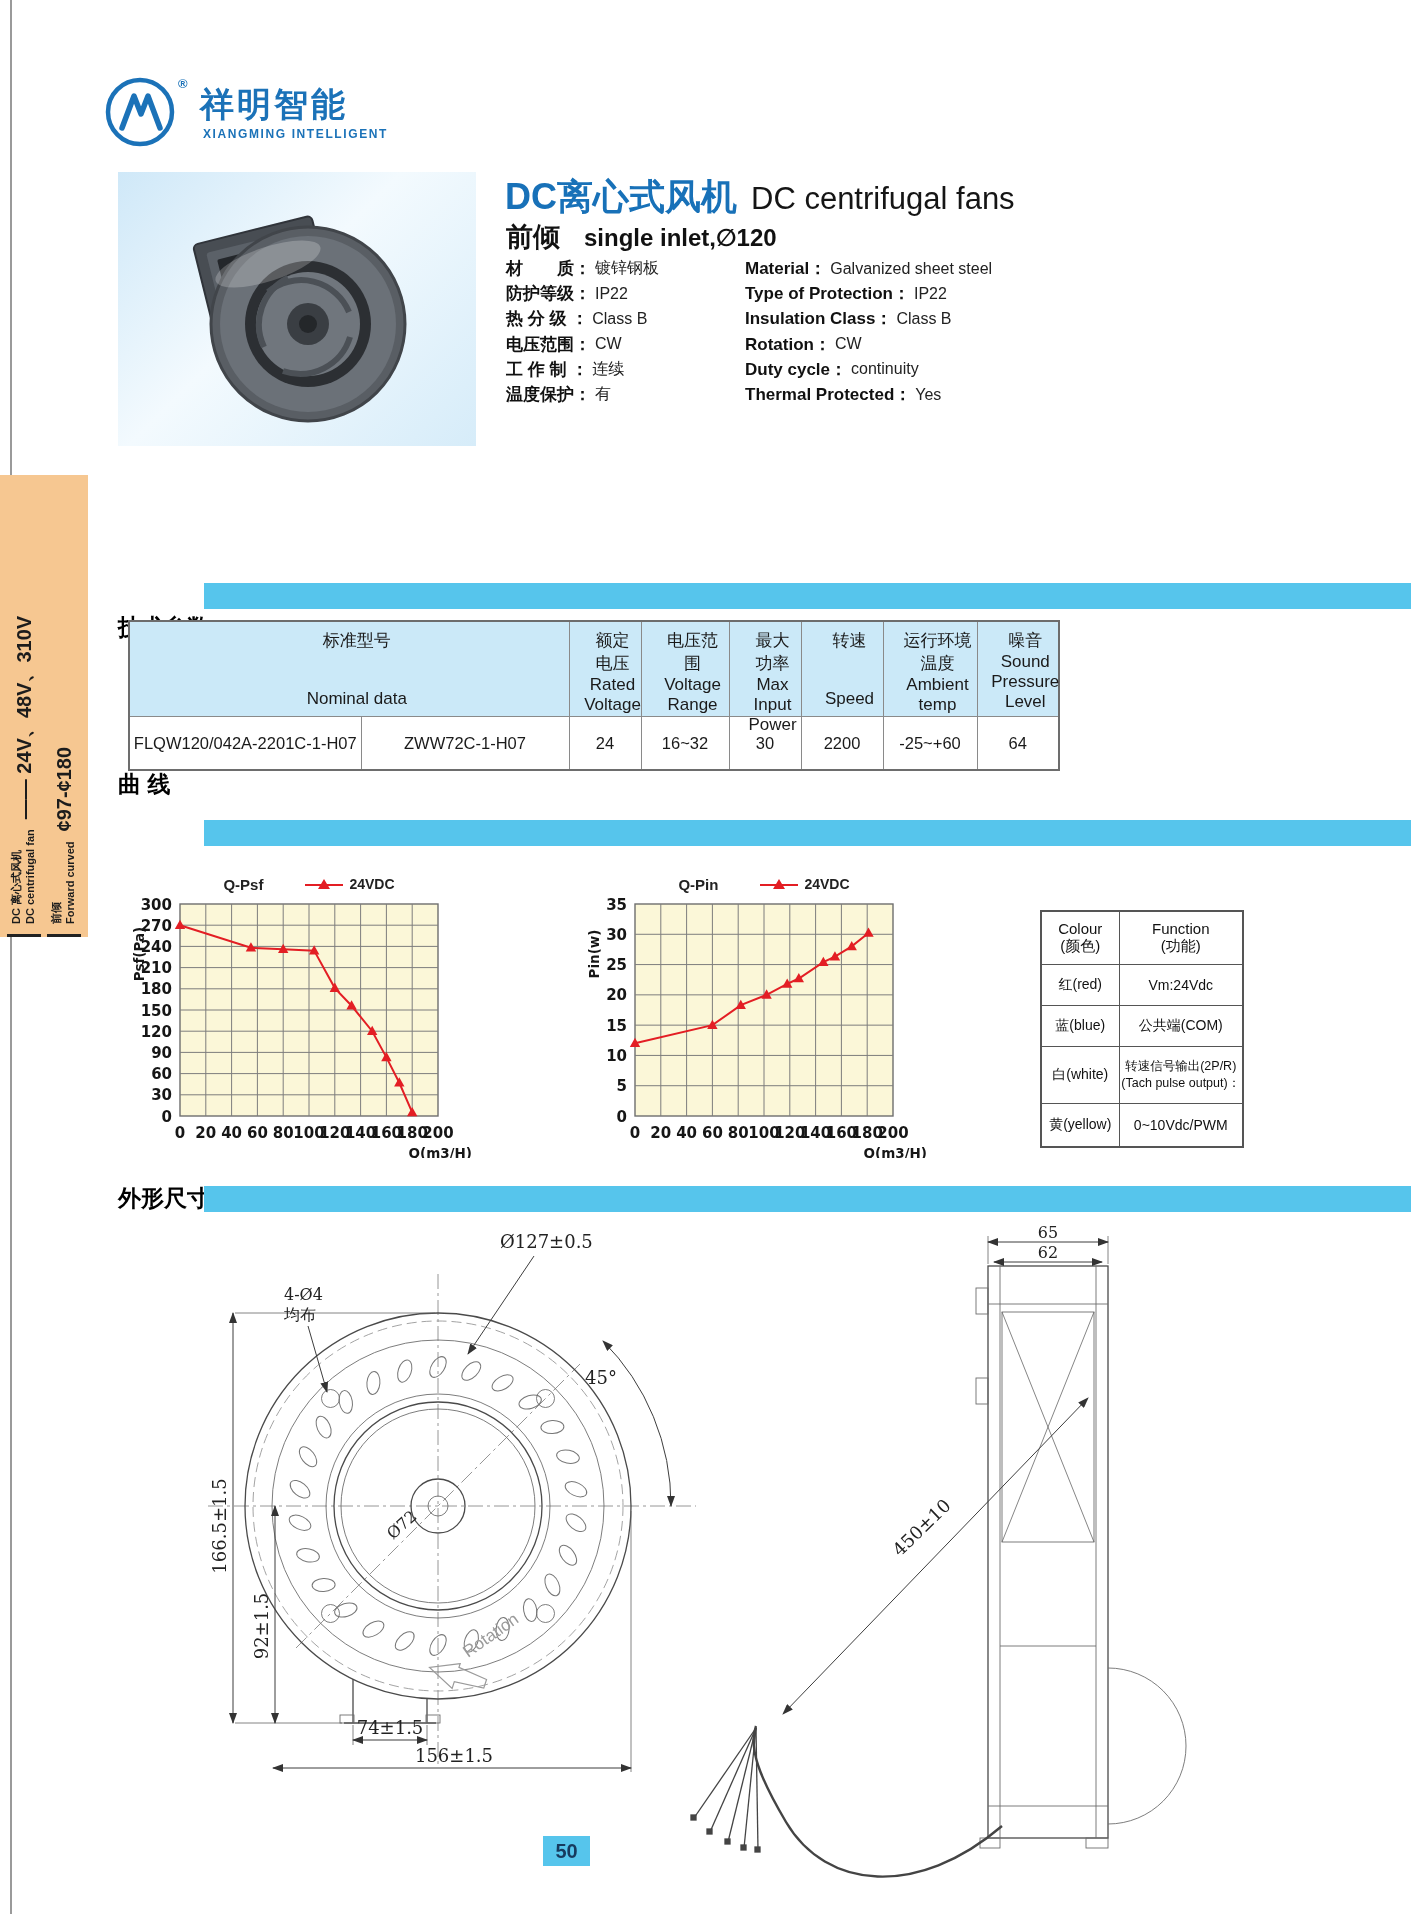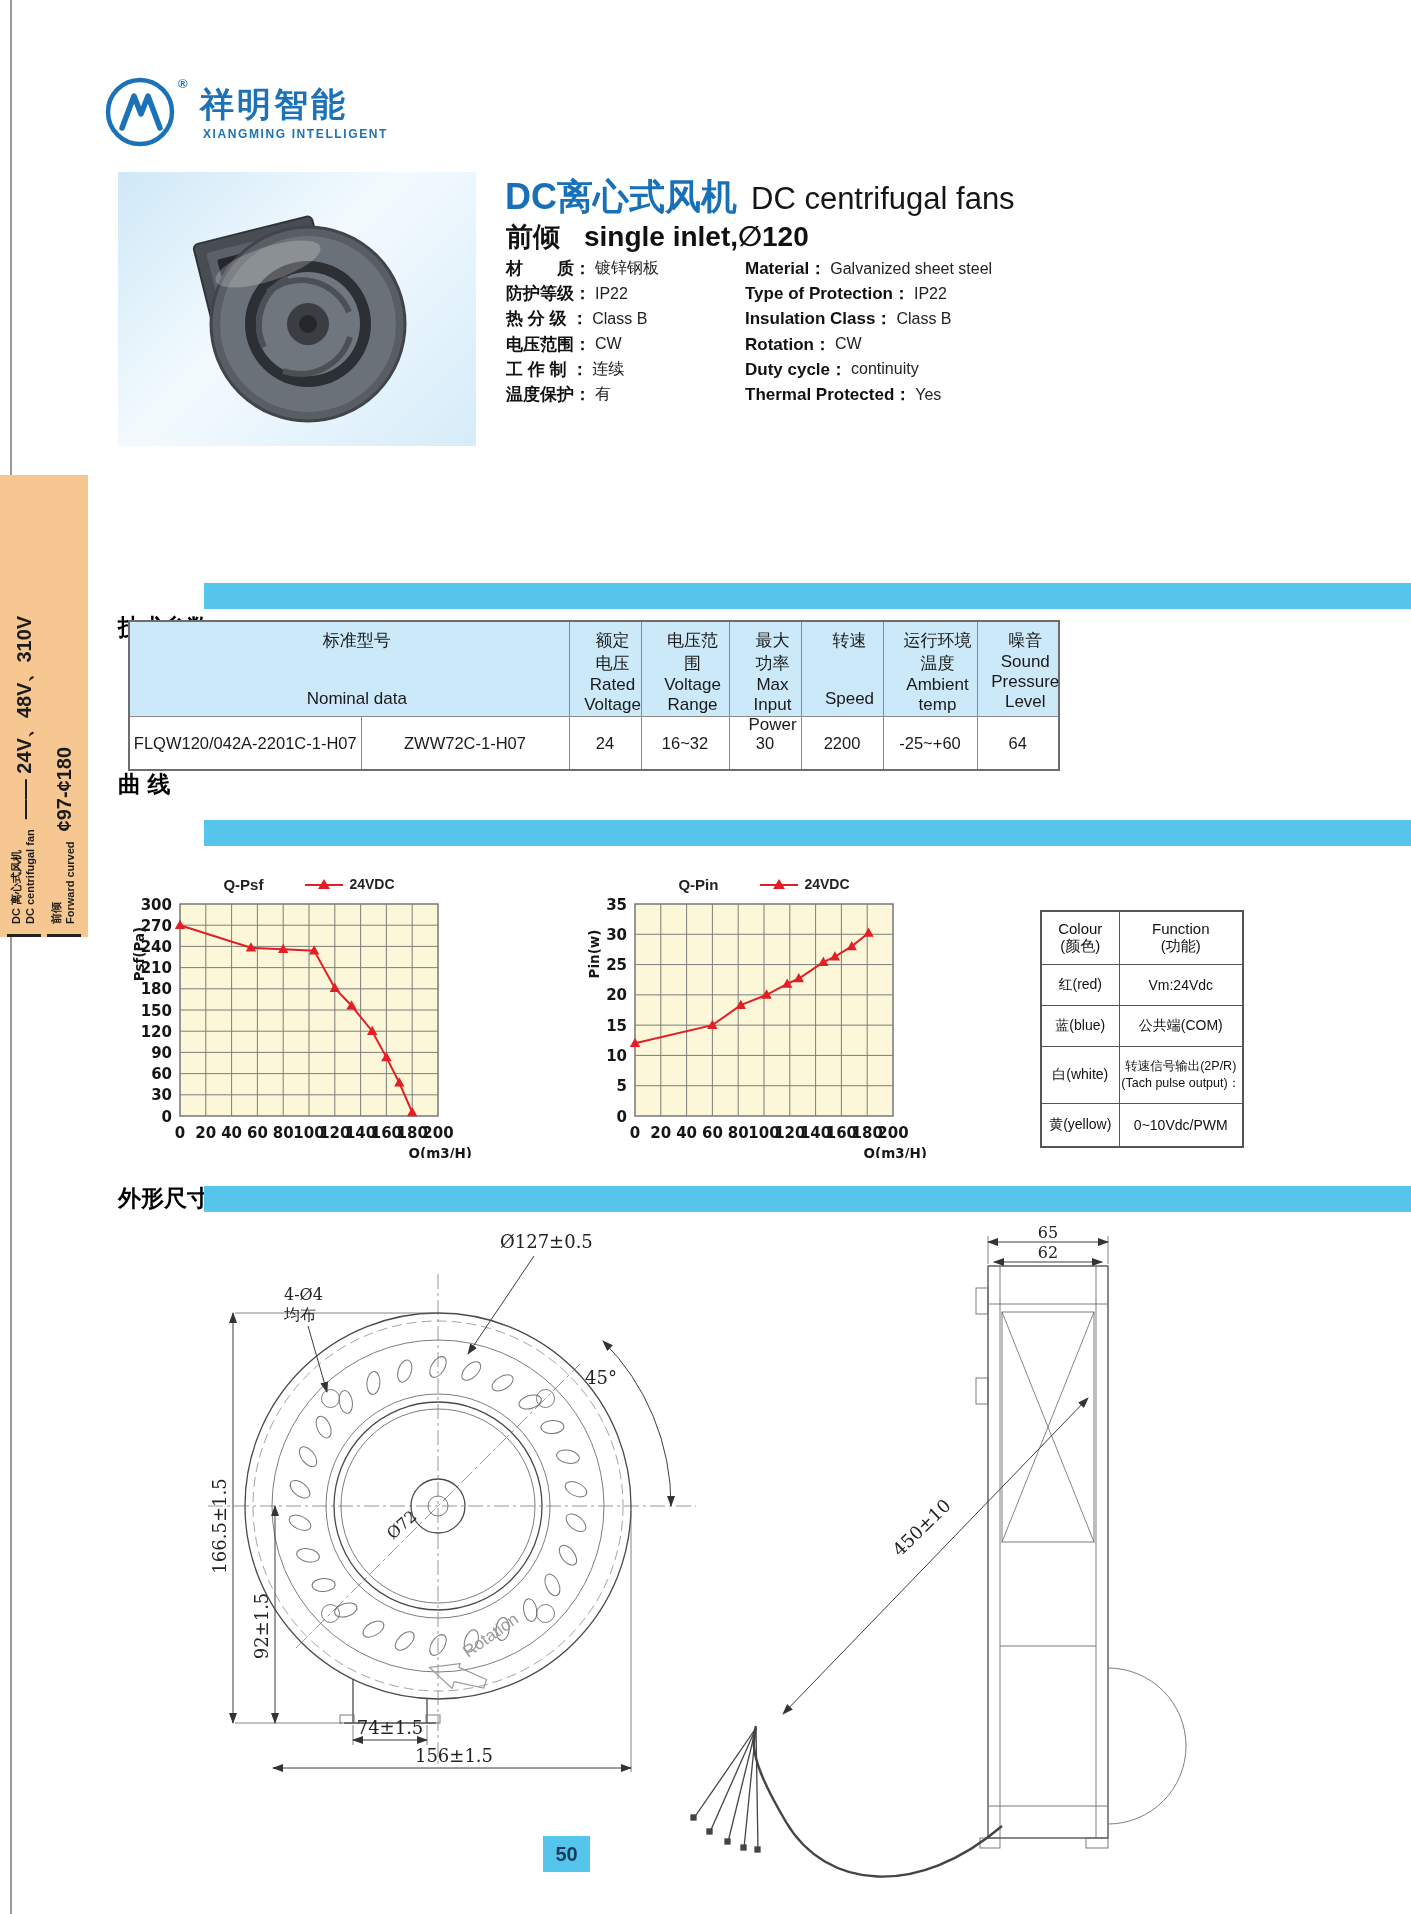--- a/index.html
+++ b/index.html
@@ -19,21 +19,21 @@
   #logo-text-cn{left:200px;top:82px;font-size:34px;font-weight:bold;color:#1B72B8;letter-spacing:3px;}
   #logo-text-en{left:203px;top:127px;font-size:12px;font-weight:bold;color:#1B72B8;letter-spacing:1.6px;}
   
   #photo{left:118px;top:172px;width:358px;height:274px;background:linear-gradient(135deg,#cfe8f8 0%,#f3fafe 45%,#d6ecf9 100%);}
   
   #ptitle{left:505px;top:173px;display:flex;align-items:baseline;gap:14px;white-space:nowrap;}
   #ptitle .cn{font-size:36px;font-weight:bold;color:#1871B8;}
   #ptitle .en{font-size:31px;font-weight:500;color:#151515;}
   #psub{left:506px;top:219px;display:flex;align-items:baseline;gap:24px;white-space:nowrap;}
   #psub .cn{font-size:27px;font-weight:bold;color:#111;}
-  #psub .en{font-size:28px;font-weight:bold;color:#111;}
+  #psub .en{font-size:24px;font-weight:bold;color:#111;}
   .speccol{display:flex;flex-direction:column;}
   .sprow{height:25.2px;display:flex;align-items:center;white-space:nowrap;}
   .sl{font-weight:bold;font-size:17px;color:#111;}
   .sv{font-size:16px;color:#222;margin-left:4px;}
   #spec-cn{left:506px;top:256px;}
   #spec-en{left:745px;top:256px;}
   
   .sec-t{font-size:23px;font-weight:bold;color:#000;white-space:nowrap;}
   .sec-bar{background:#56C5EC;height:26px;width:1207px;left:204px;}
   
@@ -61,21 +61,21 @@
   #wtable tr.r4 td{height:40px;}
   
   .dm{font:18px "DejaVu Serif",serif;fill:#222;}
   .dms{font:16px "DejaVu Serif",serif;fill:#222;}
   .thin{stroke:#666;stroke-width:0.8;fill:none;}
   .dline{stroke:#3d3d3d;stroke-width:1;fill:none;}
   .cline{stroke:#8a8a8a;stroke-width:0.9;fill:none;stroke-dasharray:15 4 3 4;}
   .body1{stroke:#4a4a4a;stroke-width:1.3;fill:none;}
   .body2{stroke:#6e6e6e;stroke-width:0.9;fill:none;}
   
-  #pagenum{left:543px;top:1836px;width:47px;height:36px;background:#56C5EC;
+  #pagenum{left:543px;top:1836px;width:47px;height:30px;background:#56C5EC;
            display:flex;align-items:center;justify-content:center;font-size:20px;font-weight:bold;color:#173A5E;}
 </style>
 </head>
 <body>
 
 <div id="page">
 
   <div class="abs" id="rail-line"></div>
   <div class="abs" id="side-band">
     <div class="side-rot">

